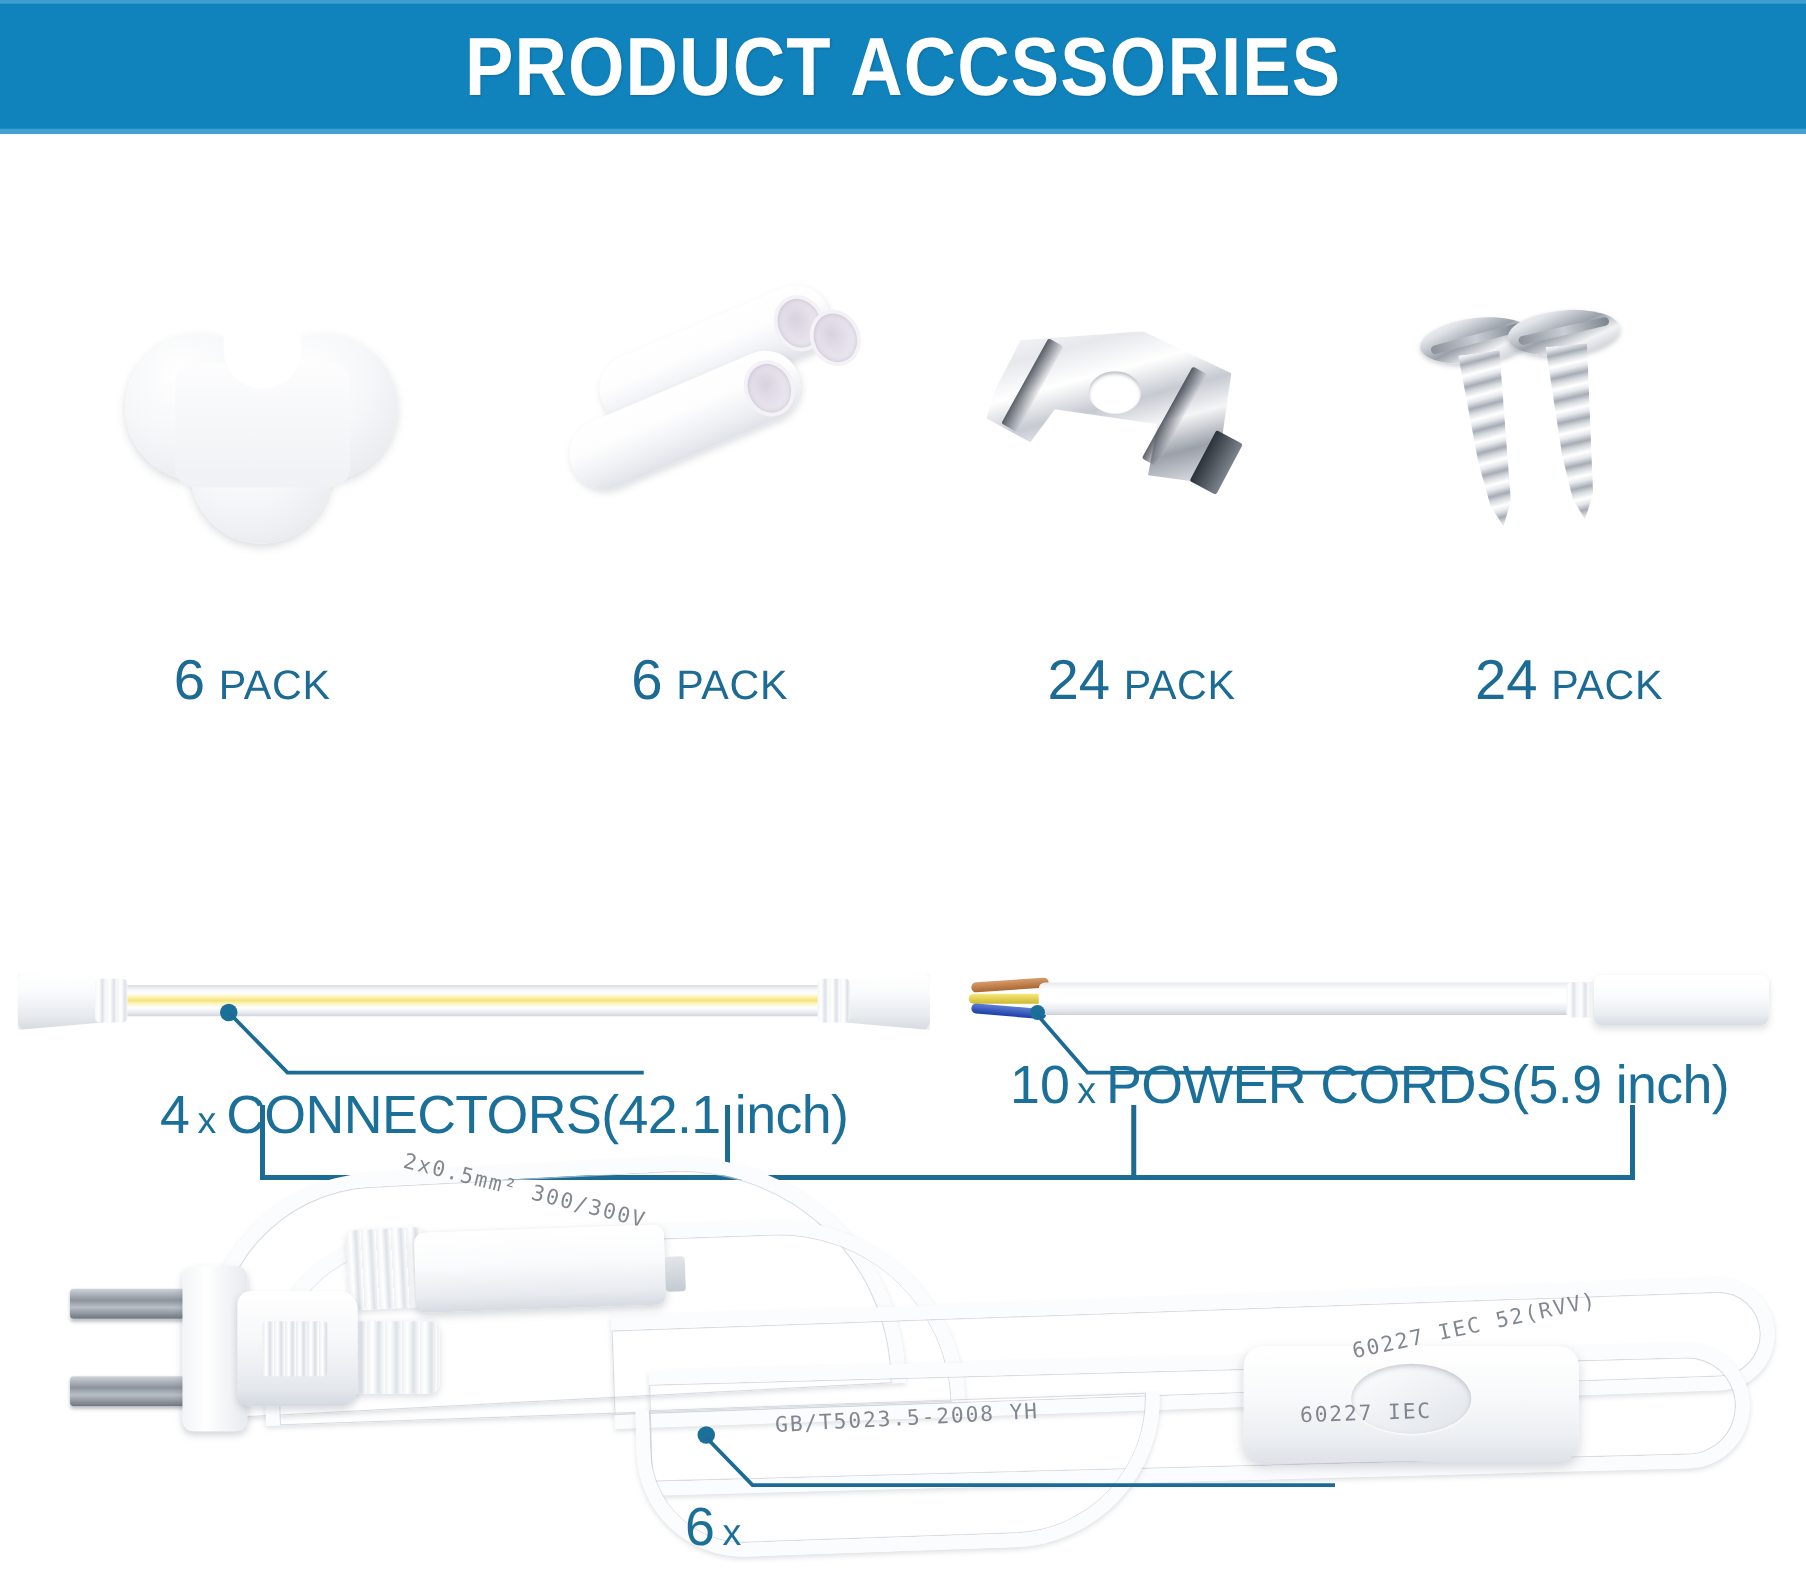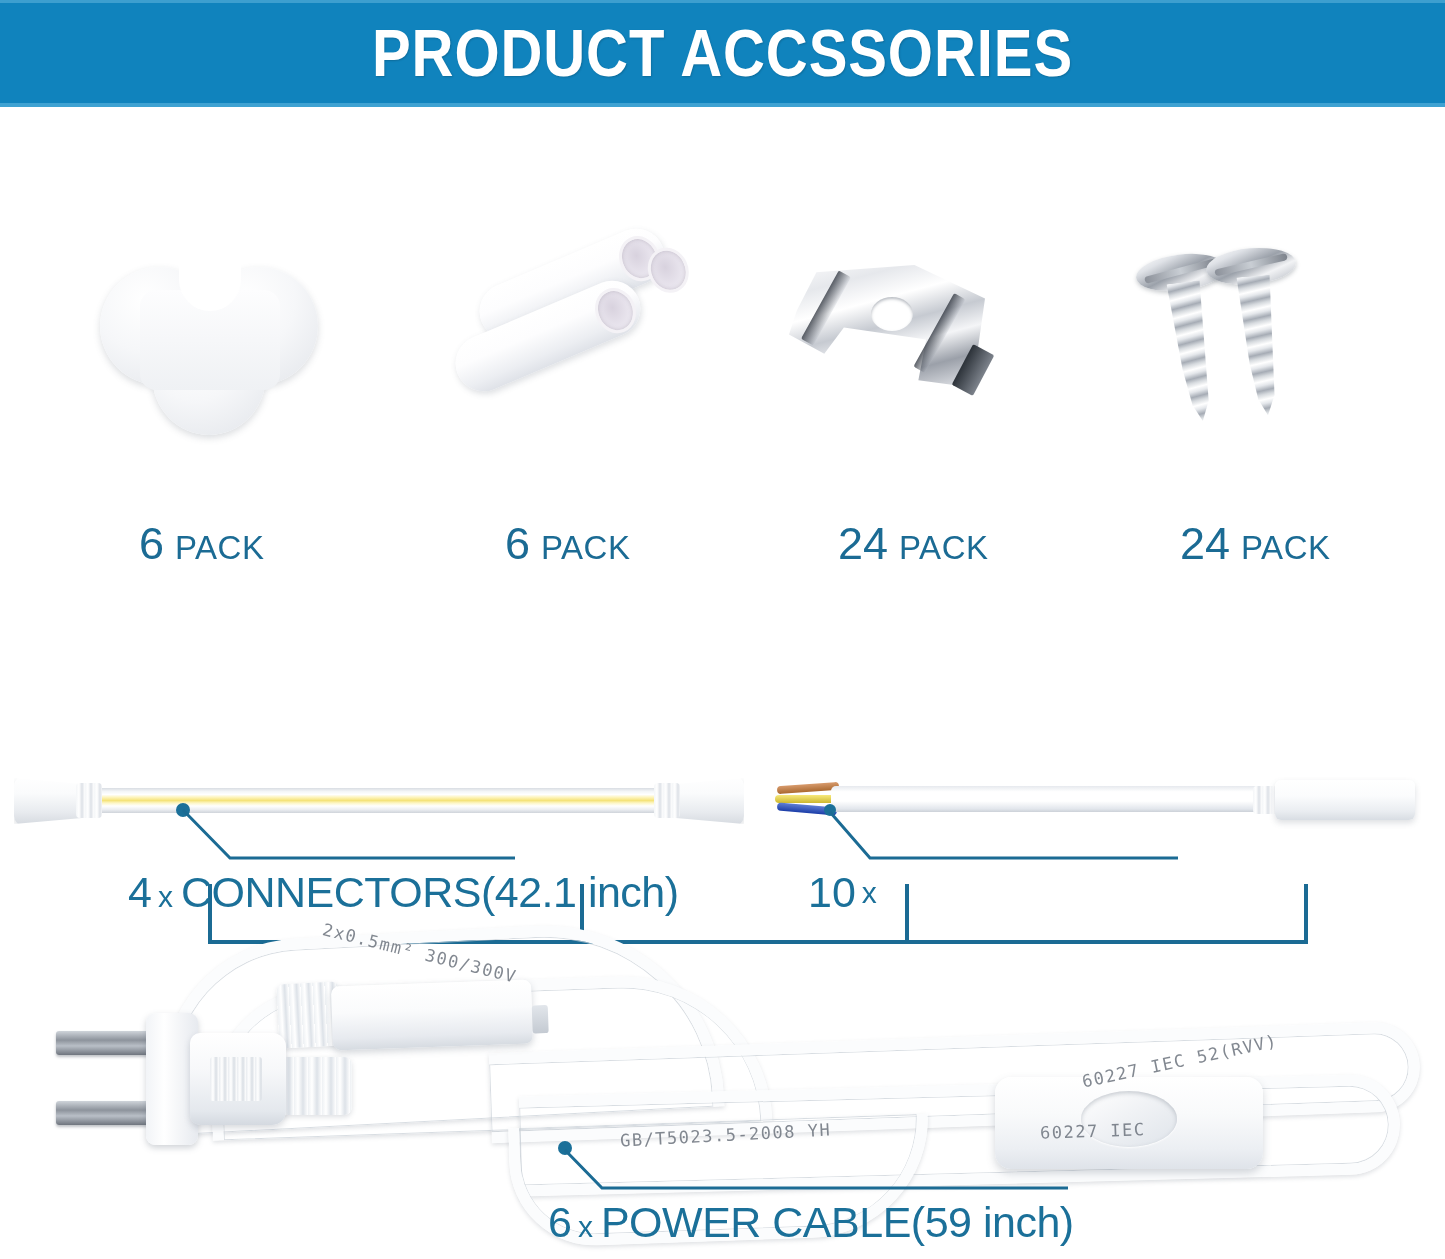--- a/index.html
+++ b/index.html
@@ -255,21 +255,21 @@
     position: absolute;
     color: #1b7099;
     white-space: nowrap;
     display: flex;
     align-items: baseline;
   }
   .cap-num  { font-size: 43px; }
   .cap-x    { font-size: 30px; margin: 0 8px 0 6px; }
   .cap-text { font-size: 43px; letter-spacing: -0.5px; }
   #caption-connectors { left: 128px; top: 868px; }
-  #caption-cords      { left: 808px; top: 868px; align-items: center; }
+  #caption-cords      { left: 808px; top: 844px; }
   #caption-cable      { left: 548px; top: 1198px; }
 
   
   #item-power-cable { position: absolute; left: 20px; top: 925px; width: 1410px; height: 265px; }
   .cable-strand {
     position: absolute;
     border: 11px solid #fbfcfd;
     background: transparent;
     box-sizing: border-box;
     box-shadow: 0 2px 4px rgba(110,118,130,0.22), inset 0 0 0 1px rgba(200,206,214,0.7);
@@ -493,20 +493,21 @@
 </div>
 
 <svg class="leader-svg" id="leader-cords">
   <circle cx="70" cy="20" r="6" fill="#1b7099"></circle>
   <path d="M70 22 L 110 68 L 418 68" fill="none" stroke="#1b6b94" stroke-width="3"></path>
 </svg>
 
 <div class="cap" id="caption-cords">
   <span class="cap-num">10</span>
   <span class="cap-x">x</span>
+  <span class="cap-text">POWER CORDS(5.9 inch)</span>
 </div>
 
 <div id="item-power-cable">
 
   <div class="cable-strand" id="strand-top-loop"></div>
   <div class="cable-strand" id="strand-mid-loop"></div>
   <div class="cable-strand" id="strand-long-a"></div>
   <div class="cable-strand" id="strand-long-b"></div>
   <div class="cable-strand" id="strand-lower-bow"></div>
 
@@ -538,14 +539,13 @@
 </div>
 
 <svg class="leader-svg" id="leader-cable">
   <circle cx="85" cy="8" r="7" fill="#1b7099"></circle>
   <path d="M85 10 L 122 48 L 588 48" fill="none" stroke="#1b6b94" stroke-width="3"></path>
 </svg>
 
 <div class="cap" id="caption-cable">
   <span class="cap-num">6</span>
   <span class="cap-x">x</span>
-  <span class="cap-text">POWER CABLE(59 inch)</span>
 </div>
 
 </body></html>

